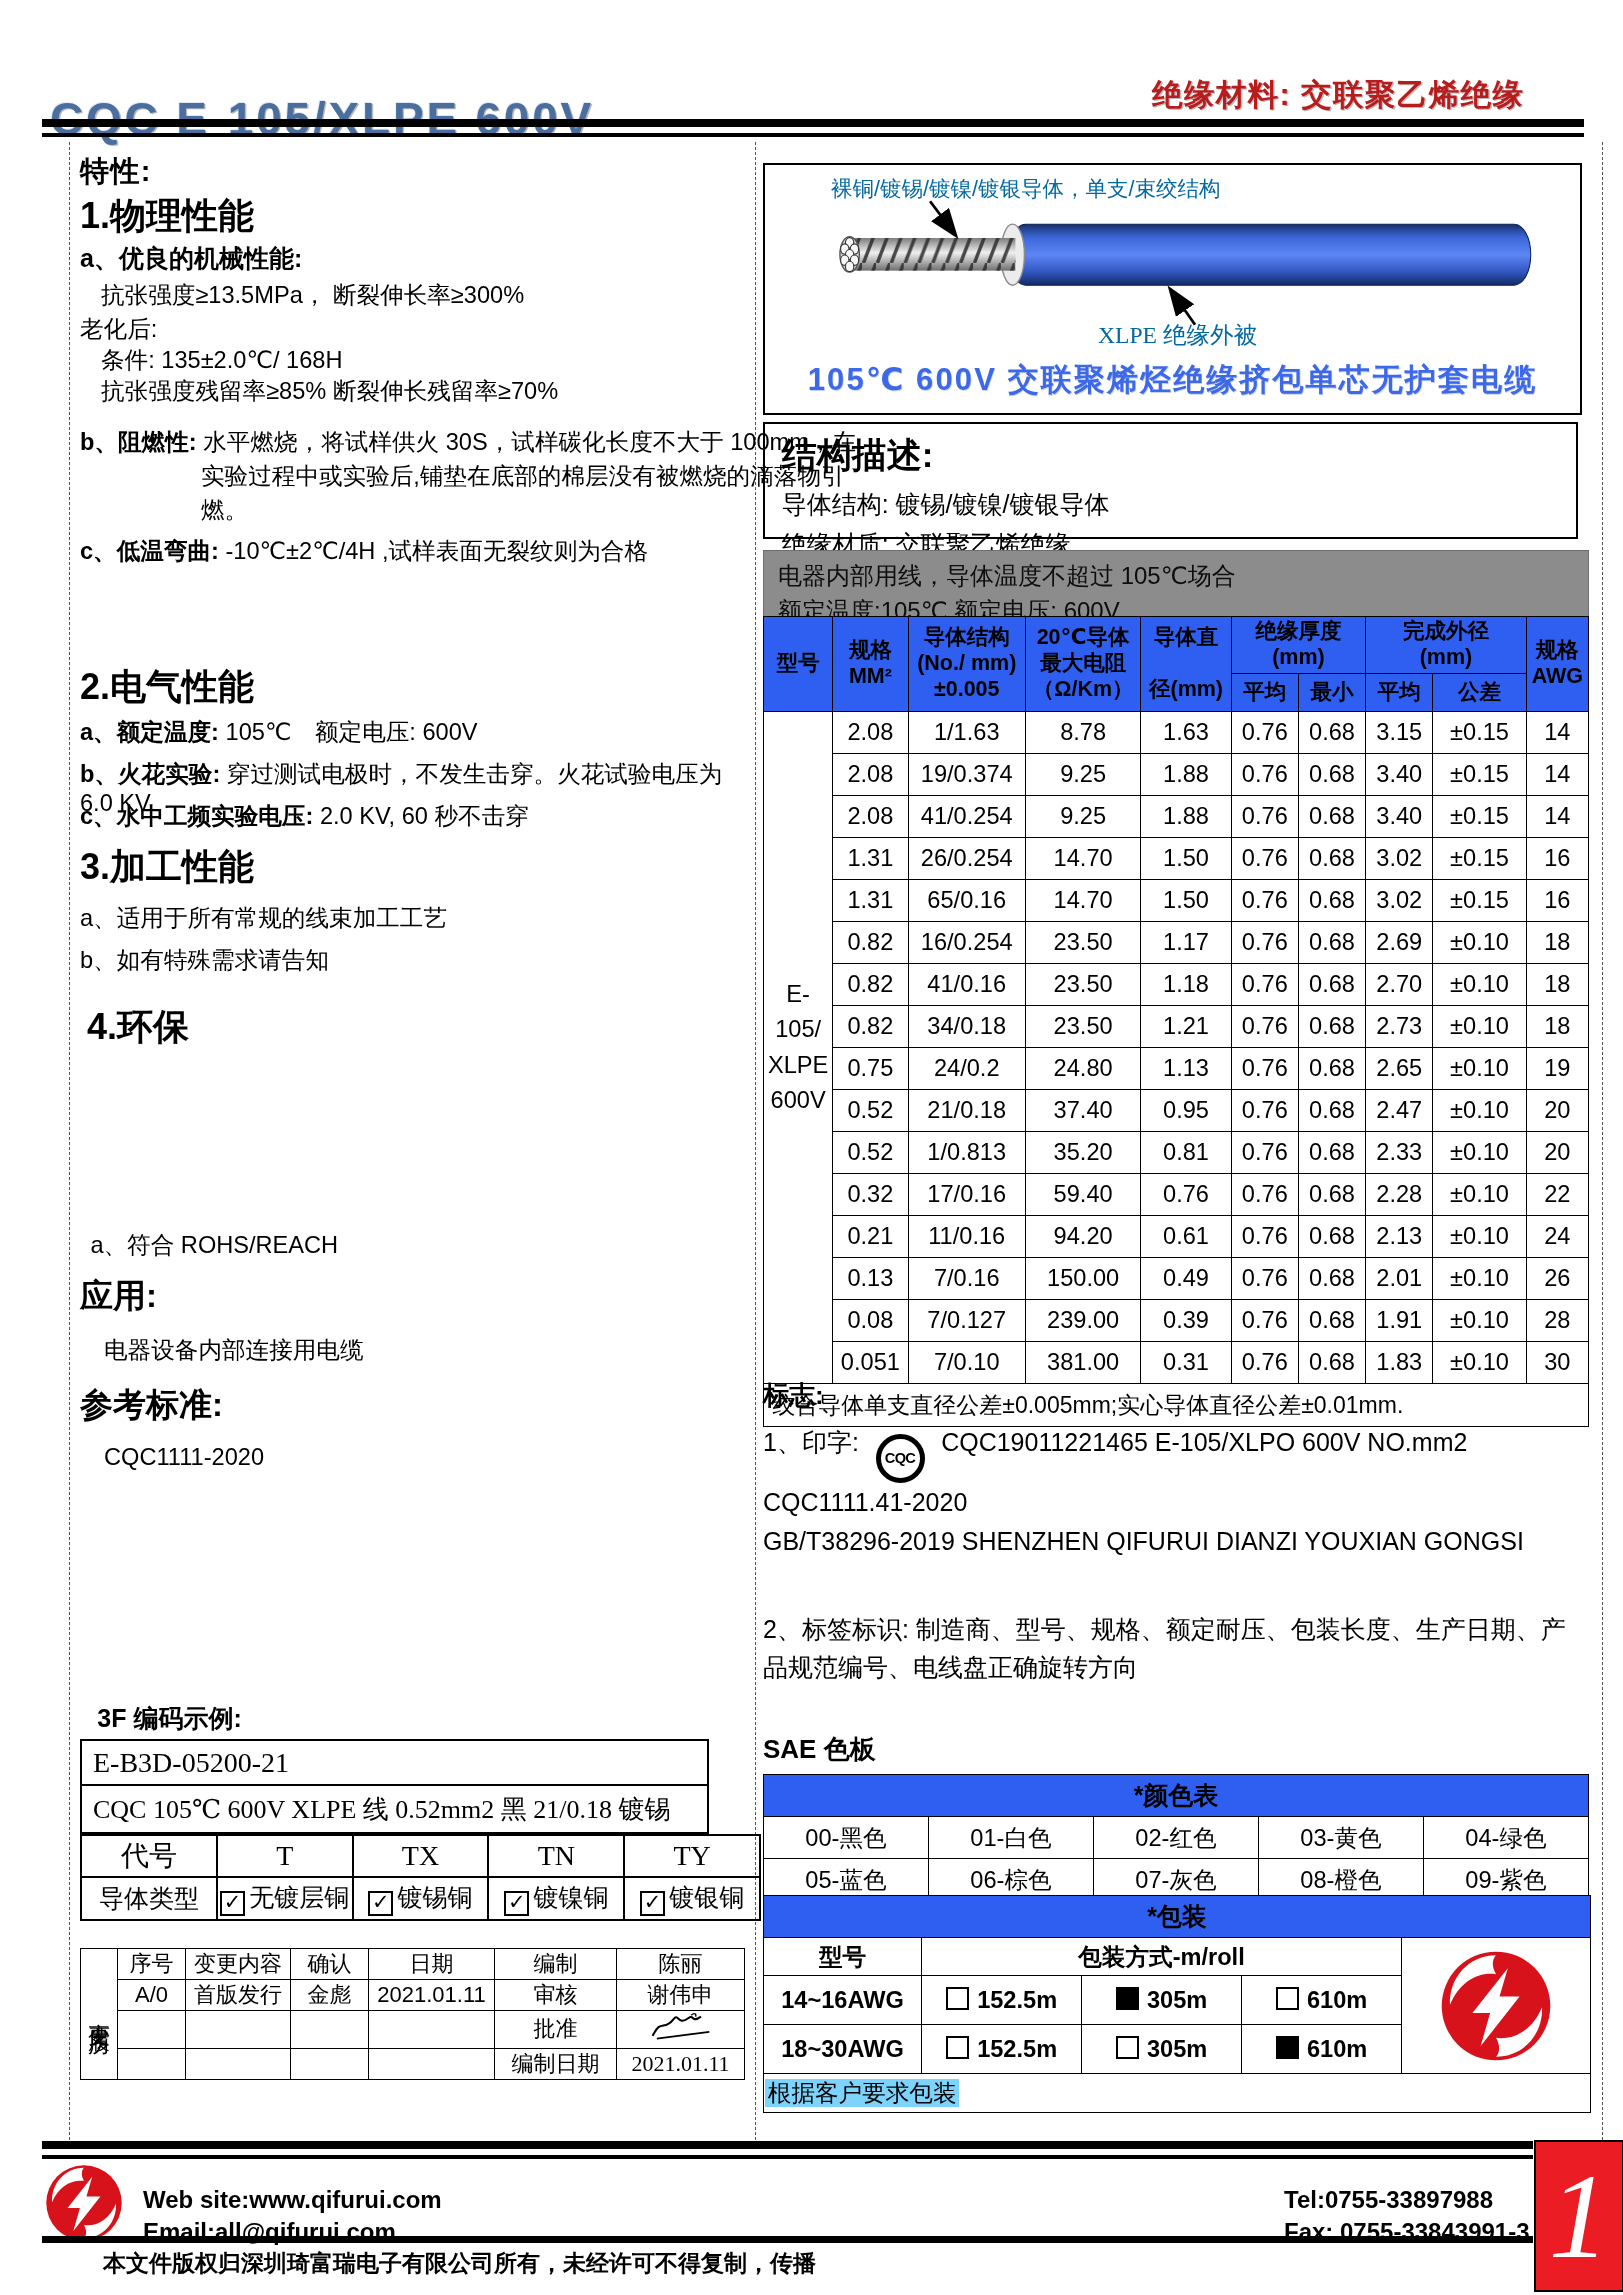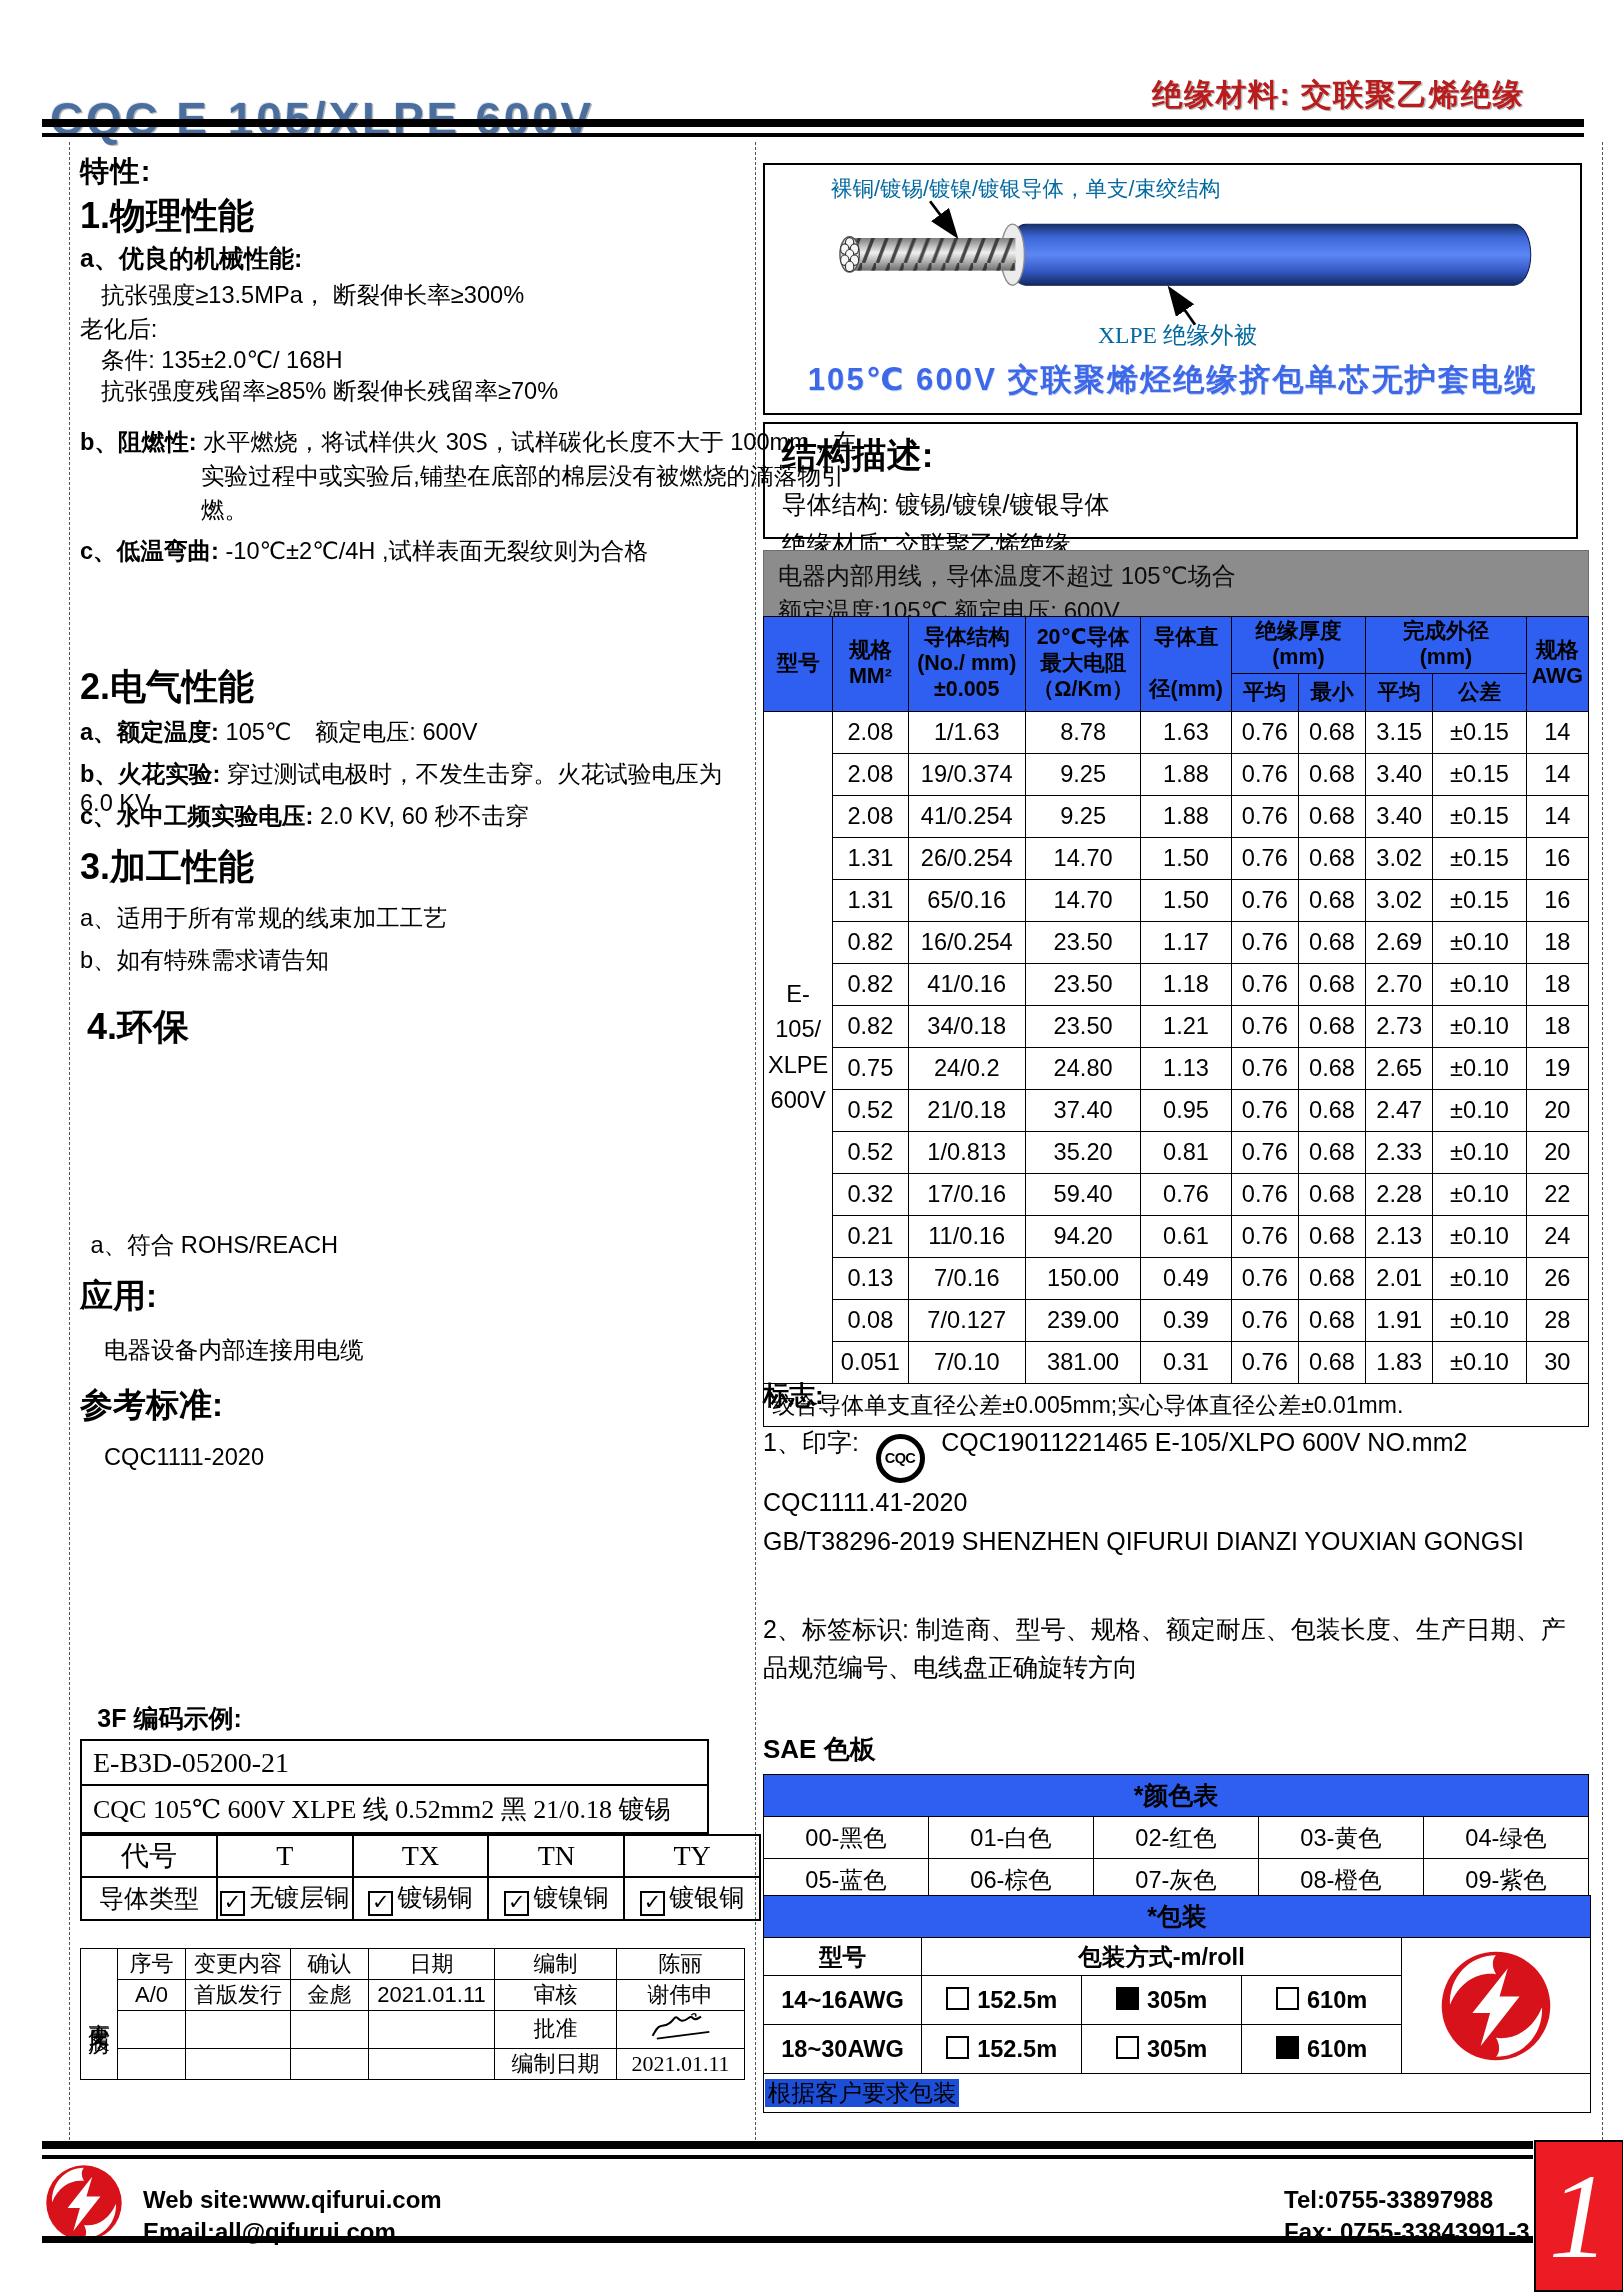--- a/index.html
+++ b/index.html
@@ -81,21 +81,21 @@
   table.blue-tab th{background:#2e5ff0;font-size:25px;font-weight:bold;height:39px;}
   table.sae-tab td{height:39px;font-size:23.6px;}
   
   .pkg{top:1749px;left:0;width:826px;}
   table.pkg-tab td{font-size:23.6px;}
   table.pkg-tab td.cell-hd{height:35px;font-weight:bold;}
   table.pkg-tab td.opt,table.pkg-tab td.mdl{height:46px;font-weight:bold;}
   .cb{display:inline-block;width:19px;height:19px;border:2.8px solid #000;vertical-align:-2.1px;margin-right:8.3px;}
   .cb.filled{background:#000;}
   td.pkg-note{text-align:left !important;height:36px;}
-  td.pkg-note span{background:#1d4ed8;font-size:23.6px;padding:1.4px 2.8px;}
+  td.pkg-note span{background:#7dd3fc;font-size:23.6px;padding:1.4px 2.8px;}
   .logo-cell svg{display:block;margin:0 auto;}
   
   .f-logo{position:absolute;left:43px;top:2162px;}
   .f-web{position:absolute;left:143px;top:2186px;font-size:24px;font-weight:bold;}
   .f-email{position:absolute;left:143px;top:2218px;font-size:24px;font-weight:bold;}
   .f-tel{position:absolute;left:1284px;top:2186px;font-size:24px;font-weight:bold;}
   .f-fax{position:absolute;left:1284px;top:2218px;font-size:24px;font-weight:bold;}
   .f-thick{position:absolute;left:42px;top:2236px;width:1491px;height:7px;background:#000;}
   .f-copy{position:absolute;left:103px;top:2248px;font-size:23px;font-weight:bold;}
   .page-box{position:absolute;left:1534px;top:2140px;width:86px;height:148px;background:#ec1c24;
@@ -613,18 +613,19 @@
       <path d="M50 7 C27 7 10 26 11 49 C19 30 34 21 50 23 C46 16 47 10 50 7 Z" fill="#fff"></path>
       <path d="M50 93 C73 93 90 74 89 51 C81 70 66 79 50 77 C54 84 53 90 50 93 Z" fill="#fff"></path>
       <path d="M60 18 L30 56 L45 56 L37 84 L70 42 L53 42 Z" fill="#fff"></path>
     </svg>
   </div>
   <div class="f-web">Web site:www.qifurui.com</div>
   <div class="f-email">Email:all@qifurui.com</div>
   <div class="f-tel">Tel:0755-33897988</div>
   <div class="f-fax">Fax: 0755-33843991-3</div>
   <div class="f-thick"></div>
+  <div class="f-copy">本文件版权归深圳琦富瑞电子有限公司所有，未经许可不得复制，传播</div>
   <div class="page-box">
     <span>1</span>
   </div>
 
 </div>
 
 
 </body></html>

